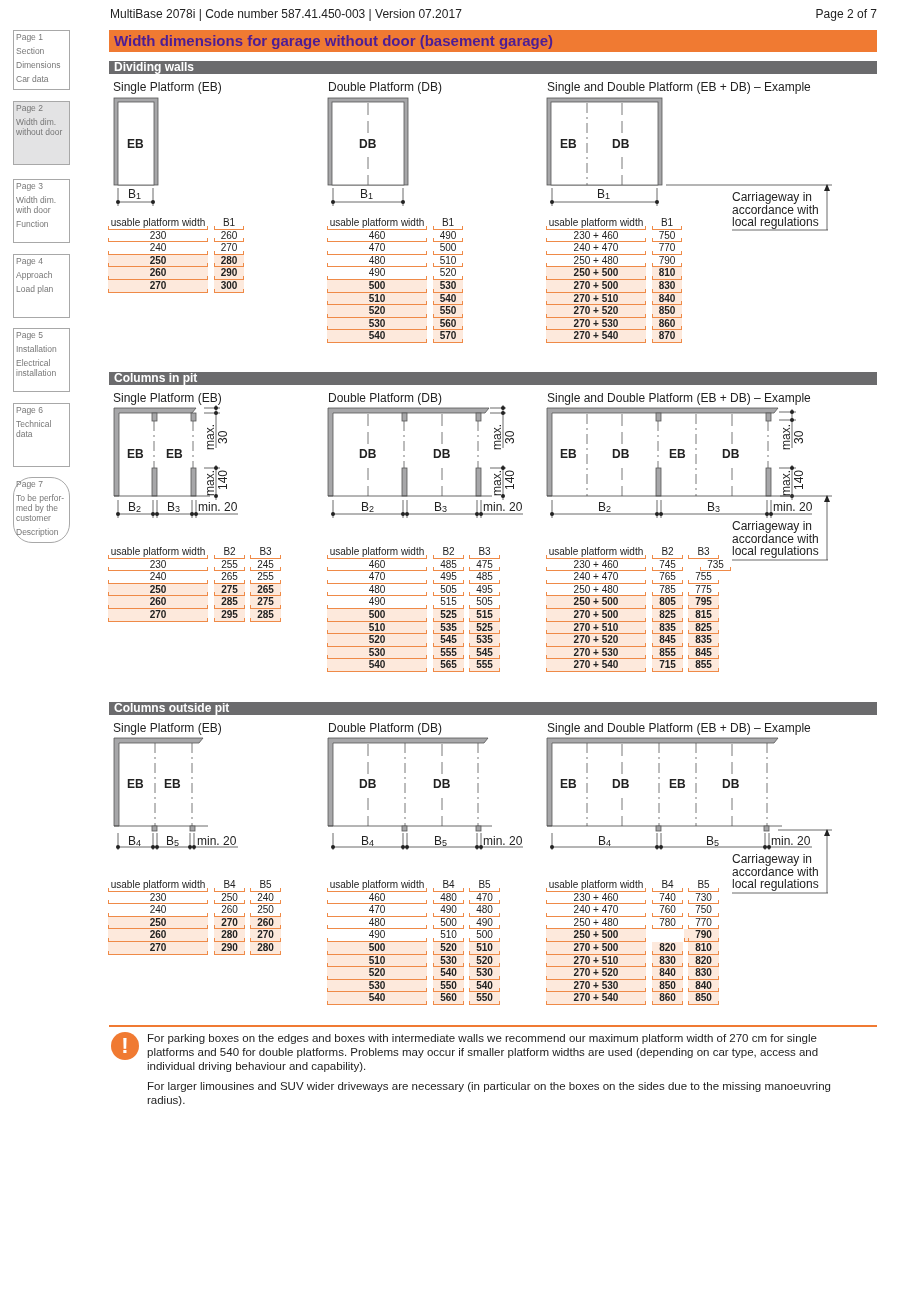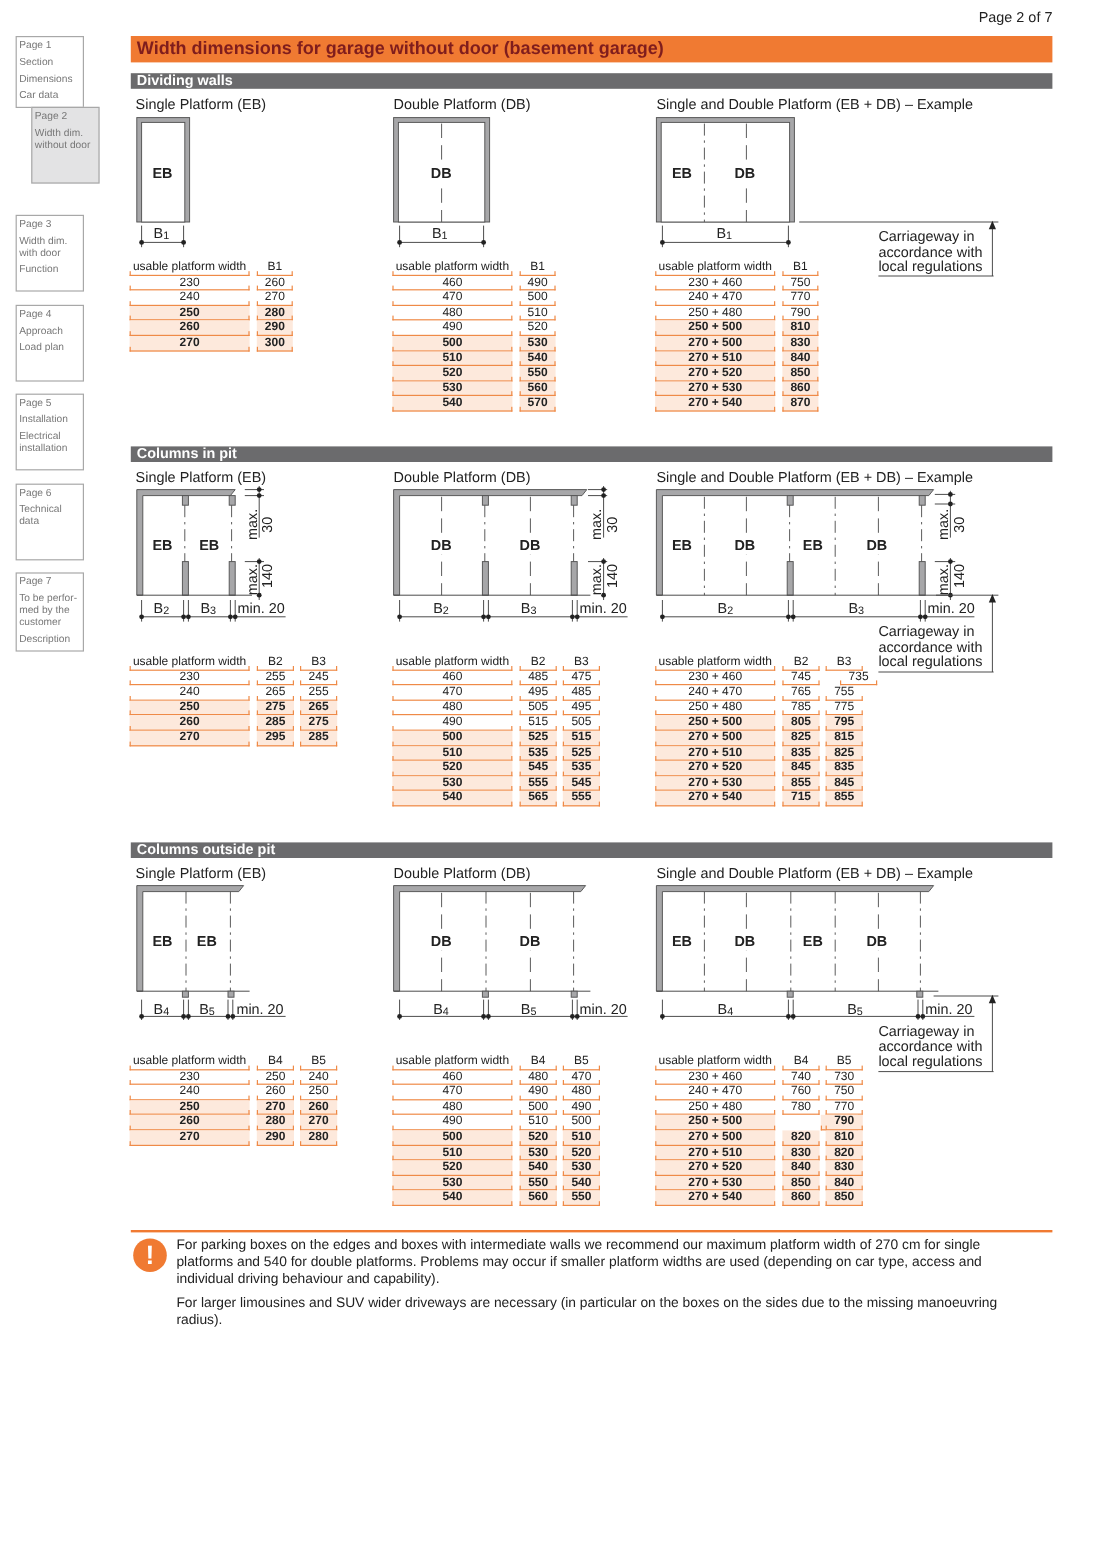--- a/index.html
+++ b/index.html
@@ -5,21 +5,21 @@
   * { box-sizing: border-box; margin: 0; padding: 0; }
   html, body { width: 920px; height: 1301px; background: #fff; overflow: hidden; }
   body { font-family: "Liberation Sans", sans-serif; color: #222; position: relative; }
 
   .abs { position: absolute; }
 
   #topline { left: 110px; top: 7px; width: 767px; height: 16px; font-size: 12px; color: #222; }
   #topline .right { position: absolute; right: 0; top: 0; }
 
   #title-bar { left: 109px; top: 30px; width: 768px; height: 22px; background: #f07a32; }
-  #title-bar span { position: absolute; left: 5px; top: 2px; font-size: 15px; font-weight: bold; color: #7f1d1d; }
+  #title-bar span { position: absolute; left: 5px; top: 2px; font-size: 15px; font-weight: bold; color: #4c1d95; }
 
   .sec-bar { position: absolute; left: 109px; width: 768px; height: 13px; background: #6b6b6d; }
   .sec-bar span { position: absolute; left: 5px; top: -1px; font-size: 12px; font-weight: bold; color: #fff; }
 
   
   .nav { position: absolute; left: 13px; width: 57px; border: 1px solid #a8a8a8; background: #fff; padding: 1px 2px; }
   .nav.active { background: #e3e3e4; }
   .nav div { font-size: 8.5px; color: #777; line-height: 10px; }
   .nav .pg { margin-bottom: 4px; }
   .nav .it { margin-bottom: 4px; }
@@ -40,34 +40,35 @@
   
   #notice-rule { left: 109px; top: 1025px; width: 768px; height: 2px; background: #f07a32; }
   #notice-icon { left: 111px; top: 1032px; width: 28px; height: 28px; border-radius: 50%; background: #f07a32;
     color: #fff; font-weight: bold; font-size: 22px; text-align: center; line-height: 28px; }
   .notice-p { position: absolute; left: 147px; width: 700px; font-size: 11.5px; line-height: 14px; color: #222; }
 </style>
 </head>
 <body>
 
 <div id="topline" class="abs">
+  <span>MultiBase 2078i | Code number 587.41.450-003 | Version 07.2017</span>
   <span class="right">Page 2 of 7</span>
 </div>
 <div id="title-bar" class="abs">
   <span>Width dimensions for garage without door (basement garage)</span>
 </div>
 
 <div id="sidebar">
     <div class="nav" style="top: 30px; min-height: 40px;">
       <div class="pg">Page 1</div>
       <div class="it">Section</div>
       <div class="it">Dimensions</div>
       <div class="it">Car data</div>
     </div>
-    <div class="nav active" style="top: 89px; min-height: 64px; margin-left: 13px;">
+    <div class="nav active" style="top: 101px; min-height: 64px;">
       <div class="pg">Page 2</div>
       <div class="it">Width dim. without door</div>
     </div>
     <div class="nav" style="top: 179px; min-height: 64px;">
       <div class="pg">Page 3</div>
       <div class="it">Width dim. with door</div>
       <div class="it">Function</div>
     </div>
     <div class="nav" style="top: 254px; min-height: 64px;">
       <div class="pg">Page 4</div>
@@ -76,21 +77,21 @@
     </div>
     <div class="nav" style="top: 328px; min-height: 64px;">
       <div class="pg">Page 5</div>
       <div class="it">Installation</div>
       <div class="it">Electrical installation</div>
     </div>
     <div class="nav" style="top: 403px; min-height: 64px;">
       <div class="pg">Page 6</div>
       <div class="it">Technical data</div>
     </div>
-    <div class="nav" style="top: 477px; min-height: 64px;">
+    <div class="nav" style="top: 477px; min-height: 64px; border-radius: 19px;">
       <div class="pg">Page 7</div>
       <div class="it">To be perfor-med by the customer</div>
       <div class="it">Description</div>
     </div>
   </div>
 
 <div class="sec-bar" style="top:61px">
   <span>Dividing walls</span>
 </div>
 <div class="sec-bar" style="top:372px">

